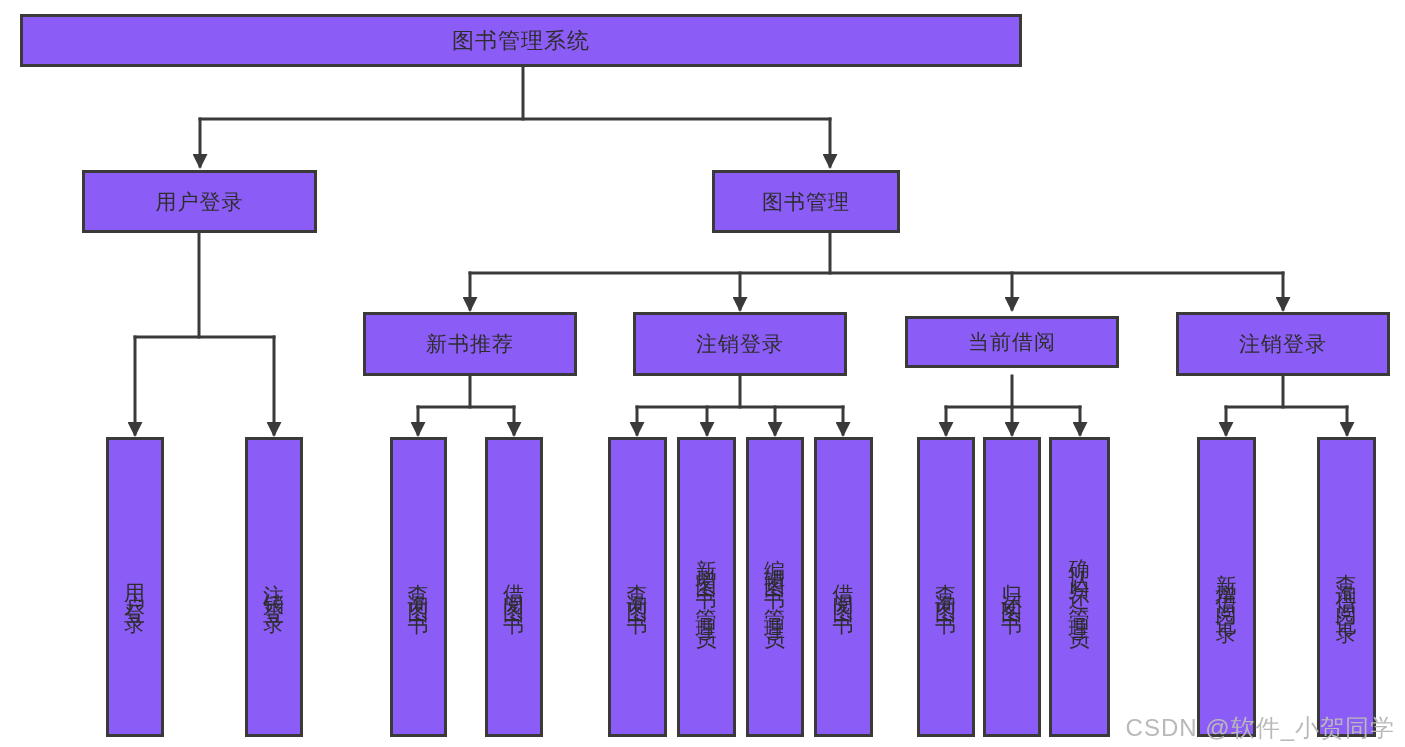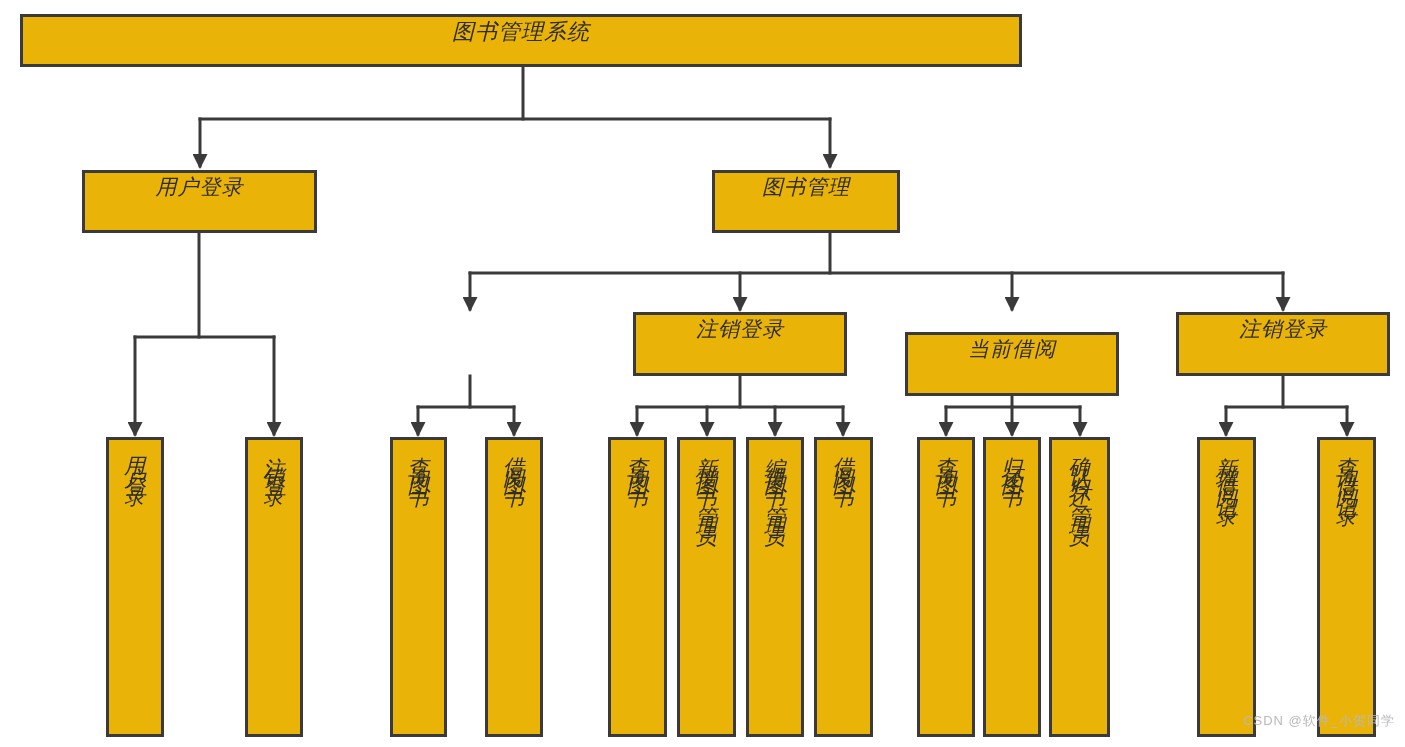--- a/index.html
+++ b/index.html
@@ -14,47 +14,46 @@
   #wires {
     position: absolute;
     left: 0; top: 0;
     width: 1405px; height: 747px;
     pointer-events: none;
   }
   .node {
     position: absolute;
     box-sizing: border-box;
     border: 3px solid #3a3a3a;
-    background: #eab308;
+    background: #8b5cf6;
     display: flex;
-    align-items: flex-start;
+    align-items: center;
     justify-content: center;
     color: #2d2d2d;
-    font-style: italic;
   }
   .node.h span {
     font-size: 21px;
     letter-spacing: 1px;
     white-space: nowrap;
   }
   .node.root span {
     font-size: 22px;
   }
   .node.v span {
     writing-mode: vertical-rl;
     text-orientation: mixed;
     font-size: 21px;
     letter-spacing: 10px;
     line-height: 1;
   }
   #watermark {
     position: absolute;
     top: 712px;
     right: 10px;
-    font-size: 13px;
+    font-size: 24px;
     letter-spacing: 1px;
     color: #b9b9b9;
     white-space: nowrap;
   }
 </style>
 </head>
 <body>
 
 <div id="stage">
 
@@ -112,24 +111,27 @@
     <span>图书管理系统</span>
   </div>
 
   <div class="node h" style="left:82px;top:170px;width:235px;height:63px">
     <span>用户登录</span>
   </div>
   <div class="node h" style="left:712px;top:170px;width:188px;height:63px">
     <span>图书管理</span>
   </div>
 
+  <div class="node h" style="left:363px;top:312px;width:214px;height:64px">
+    <span>新书推荐</span>
+  </div>
   <div class="node h" style="left:633px;top:312px;width:214px;height:64px">
     <span>注销登录</span>
   </div>
-  <div class="node h" style="left:905px;top:332px;width:214px;height:64px">
+  <div class="node h" style="left:905px;top:316px;width:214px;height:52px">
     <span>当前借阅</span>
   </div>
   <div class="node h" style="left:1176px;top:312px;width:214px;height:64px">
     <span>注销登录</span>
   </div>
 
   <div class="node v" style="left:106px;top:437px;width:58px;height:300px">
     <span>用户登录</span>
   </div>
   <div class="node v" style="left:245px;top:437px;width:58px;height:300px">

